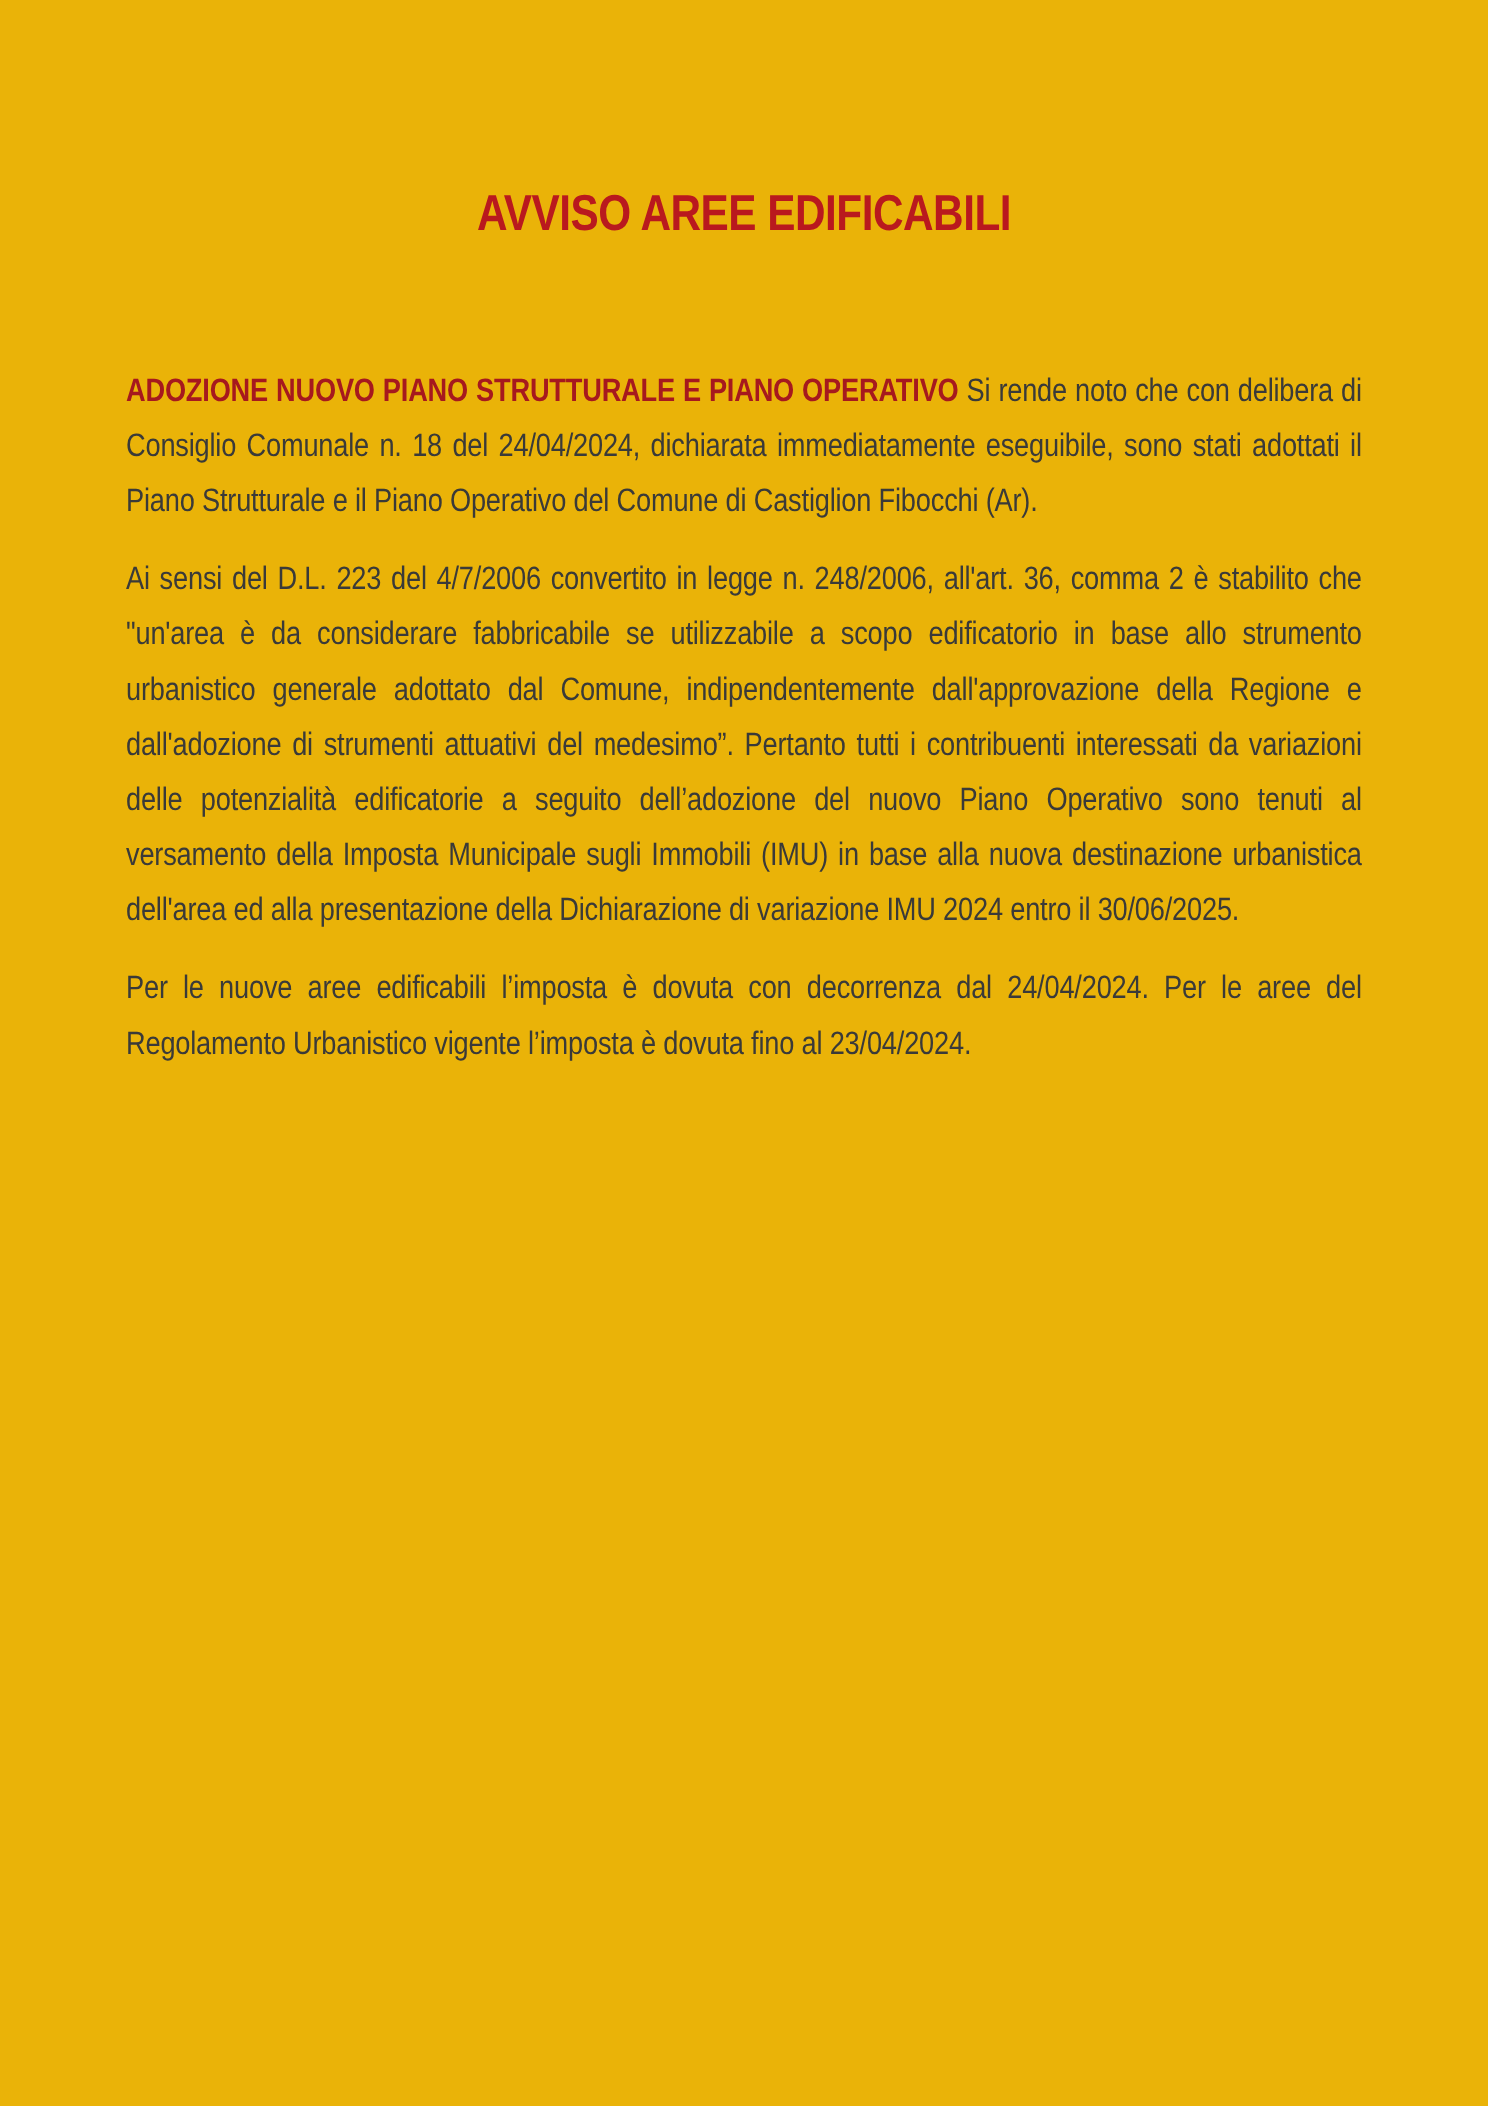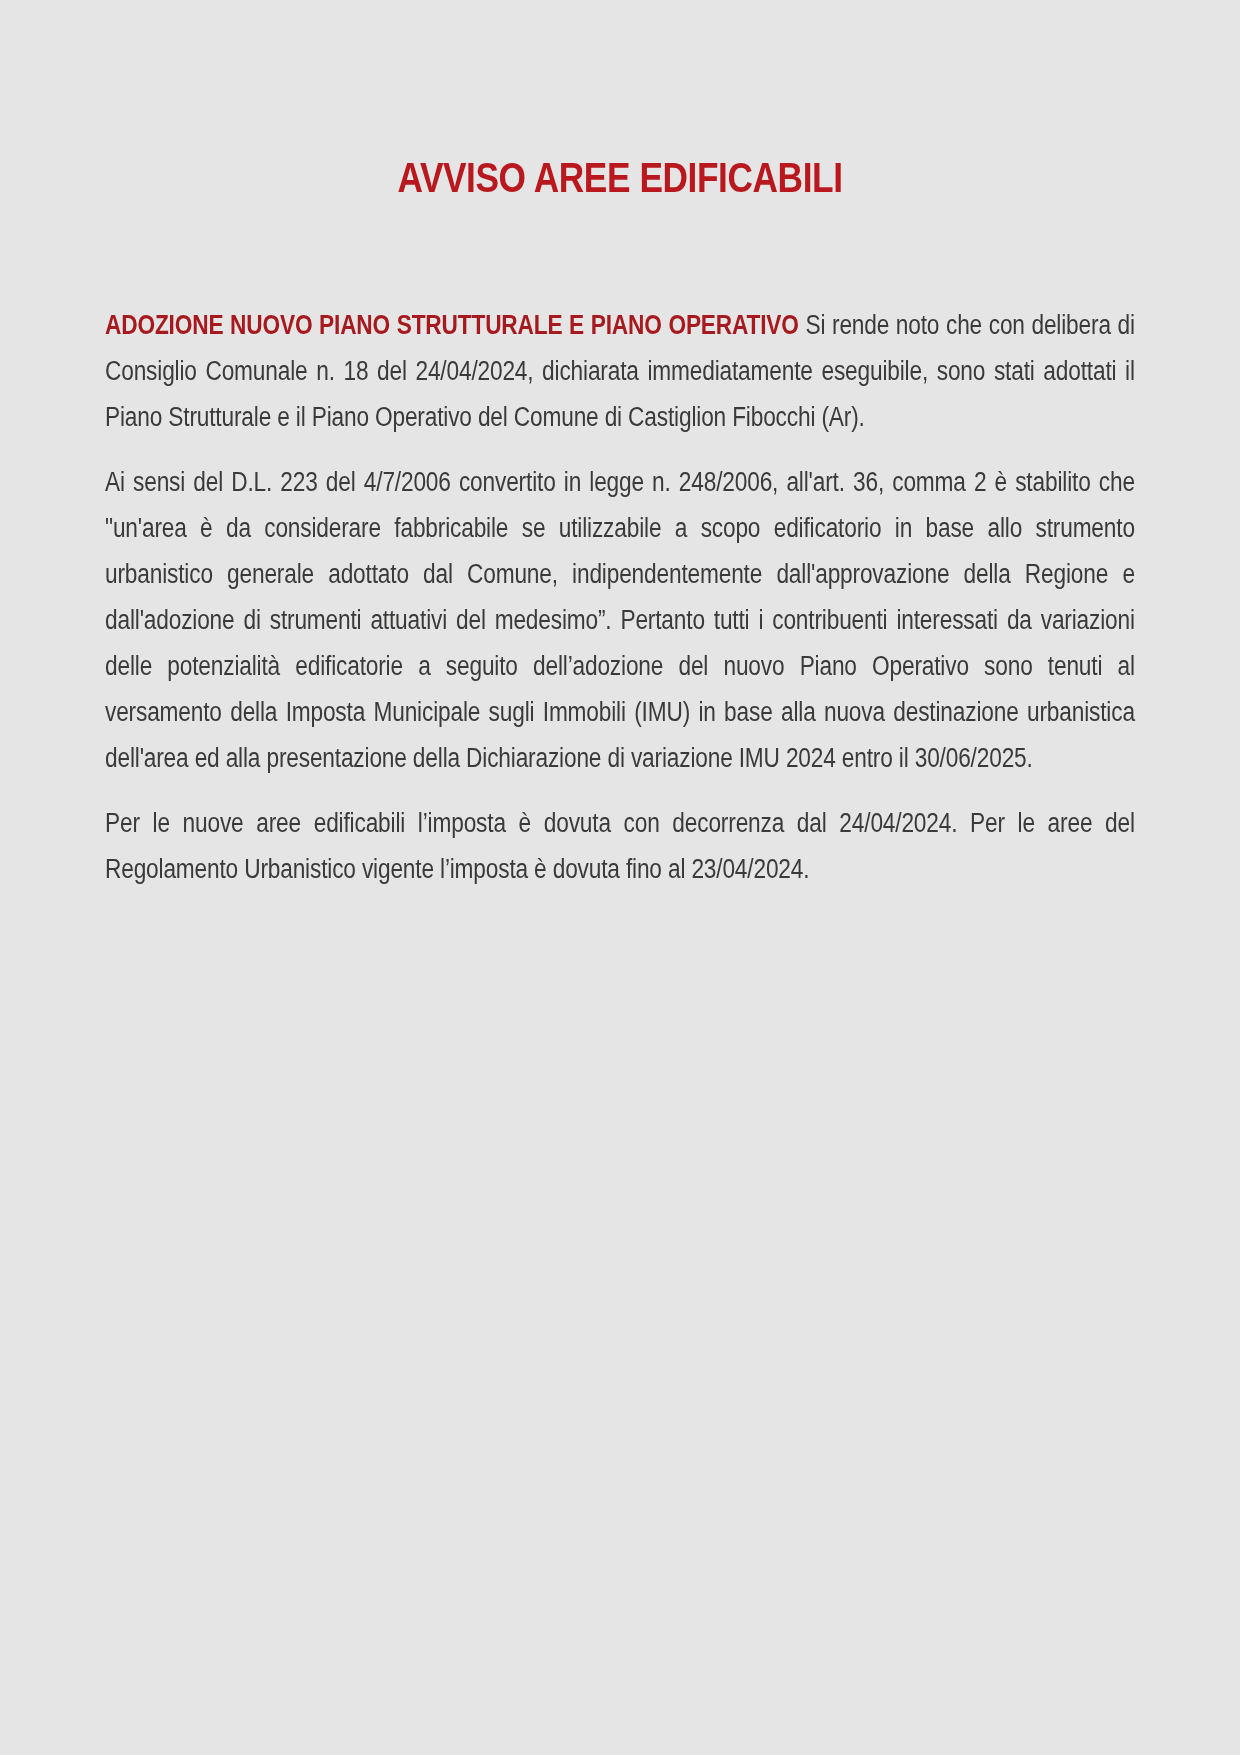--- a/index.html
+++ b/index.html
@@ -4,21 +4,21 @@
 <style>
   html, body {
     margin: 0;
     padding: 0;
     background: #ffffff;
   }
   .page {
     position: relative;
     width: 1240px;
     height: 1755px;
-    background: #e5e5e5;
+    background: #eab308;
     box-sizing: border-box;
     padding: 157px 105px 0 105px;
     font-family: "Liberation Sans", sans-serif;
     overflow: hidden;
   }
   .doc-title {
     margin: 0 0 103px 0;
     text-align: center;
     font-size: 42px;
     line-height: 42px;

